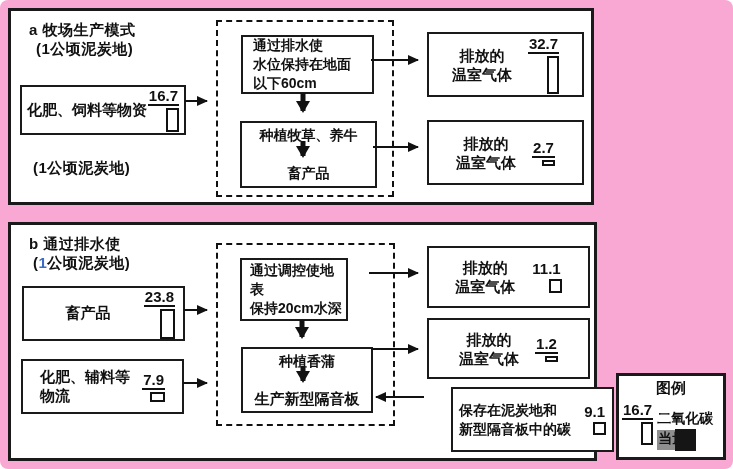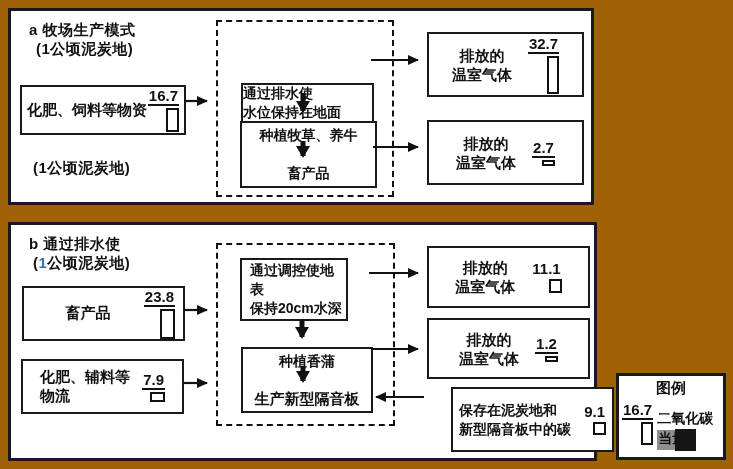--- a/index.html
+++ b/index.html
@@ -1,17 +1,17 @@
 <!DOCTYPE html>
 <html><head>
 <meta charset="utf-8">
 <style>
   html,body{margin:0;padding:0;background:#ffffff;}
-  .stage{position:relative;width:733px;height:469px;background:#a16207;
-         font-family:"Liberation Sans","DejaVu Sans",sans-serif;color:#111;overflow:hidden;}
+  .stage{position:relative;width:733px;height:469px;background:#f9a8d4;
+         font-family:"Liberation Sans","DejaVu Sans",sans-serif;color:#111;overflow:hidden;border-radius:8px;}
   .abs{position:absolute;box-sizing:border-box;}
   .panel{border:3px solid #1a1a1a;background:#fff;}
   .sbox{border:2.5px solid #1a1a1a;background:#fff;display:flex;}
   .dashed{border:2.5px dashed #111;background:transparent;}
   .title{font-size:15px;font-weight:600;letter-spacing:.5px;}
   .subtitle{font-size:15px;font-weight:600;letter-spacing:.5px;}
   .lbl{font-size:15px;font-weight:600;}
   .lines{font-size:14px;font-weight:600;line-height:19px;}
   .blue{color:#3c6bc6;}
   .row{flex-direction:row;align-items:center;}
@@ -40,21 +40,21 @@
 
     <div class="abs sbox row" style="left:9px;top:74px;width:166px;height:50px;padding:0 5px;">
       <div class="lbl" style="flex:1;">化肥、饲料等物资</div>
       <div class="vg">
         <span class="num u">16.7</span>
         <span class="bar" style="width: 13px; height: 24px;"></span>
       </div>
     </div>
 
     <div class="abs dashed" style="left:205px;top:9px;width:178px;height:177px;">
-      <div class="abs sbox col" style="left:23px;top:13px;width:133px;height:59px;justify-content:center;margin-top:48px;">
+      <div class="abs sbox col" style="left:23px;top:13px;width:133px;height:59px;justify-content:center;padding-left:10px;">
         <div class="lines">通过排水使</div>
         <div class="lines">水位保持在地面</div>
         <div class="lines">以下60cm</div>
       </div>
       <div class="abs sbox col" style="left:22px;top:99px;width:137px;height:67px;justify-content:space-between;align-items:center;padding:3px 0;">
         <div class="lines">种植牧草、养牛</div>
         <div class="lines">畜产品</div>
       </div>
     </div>
 

